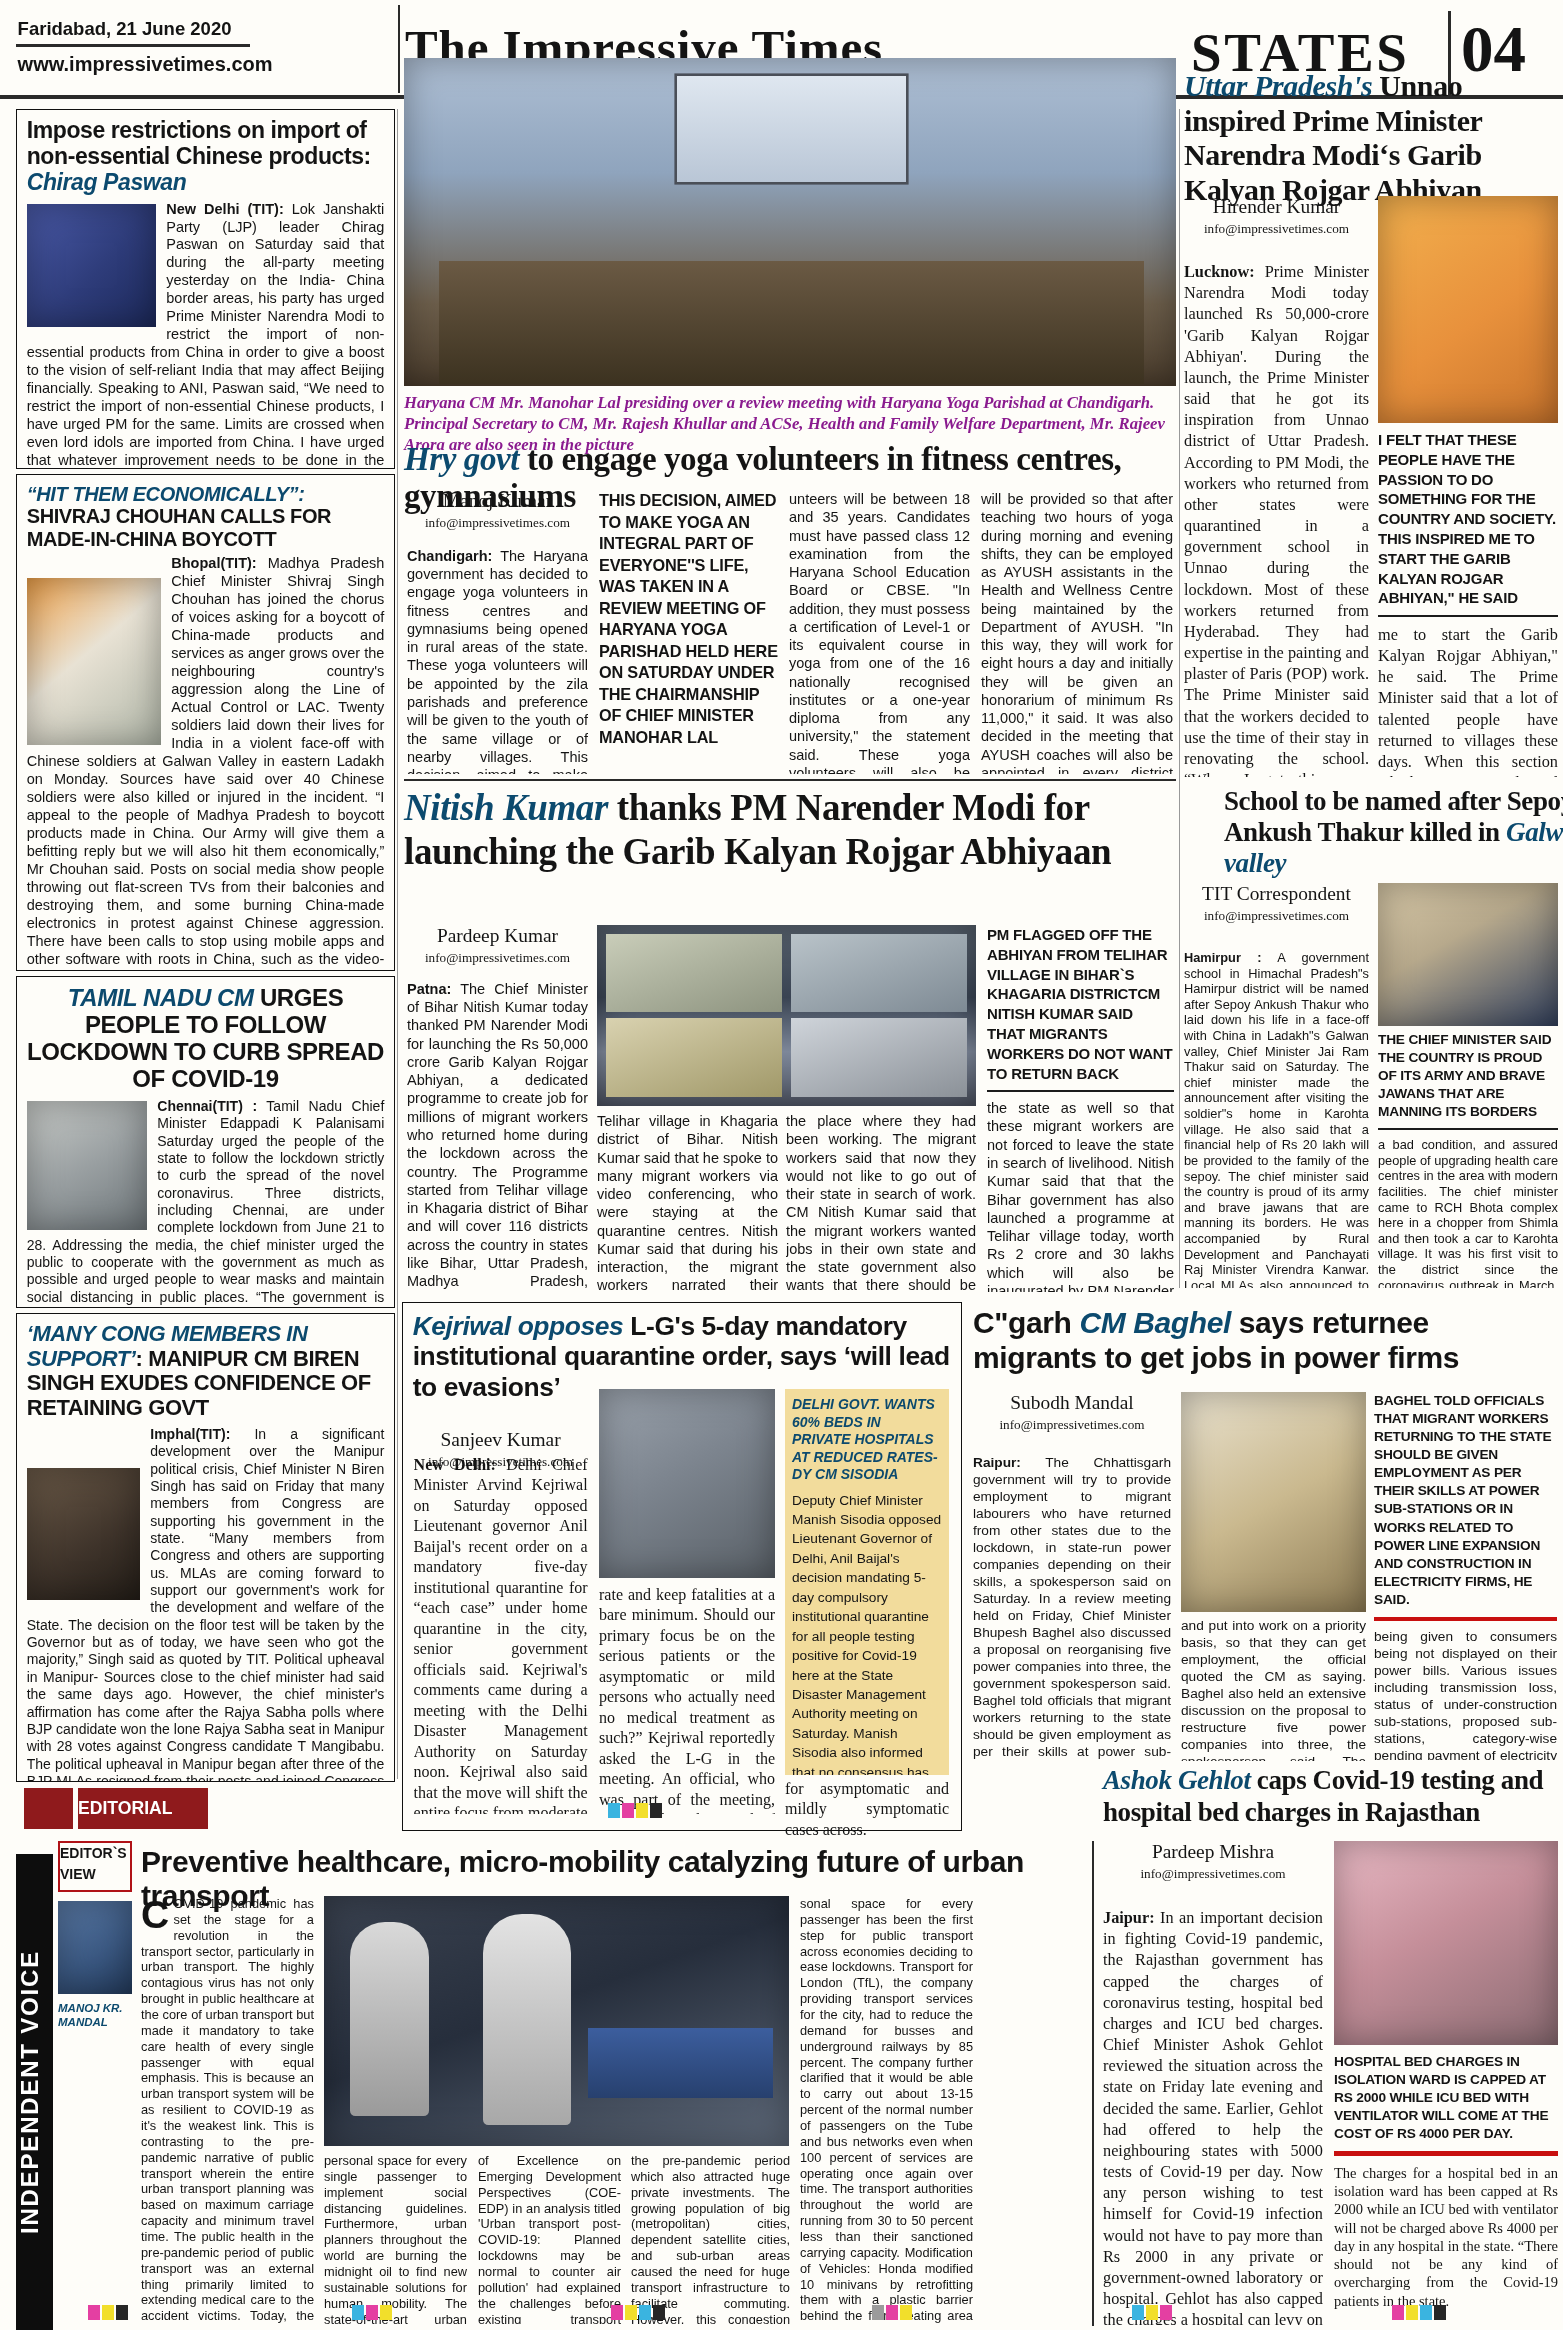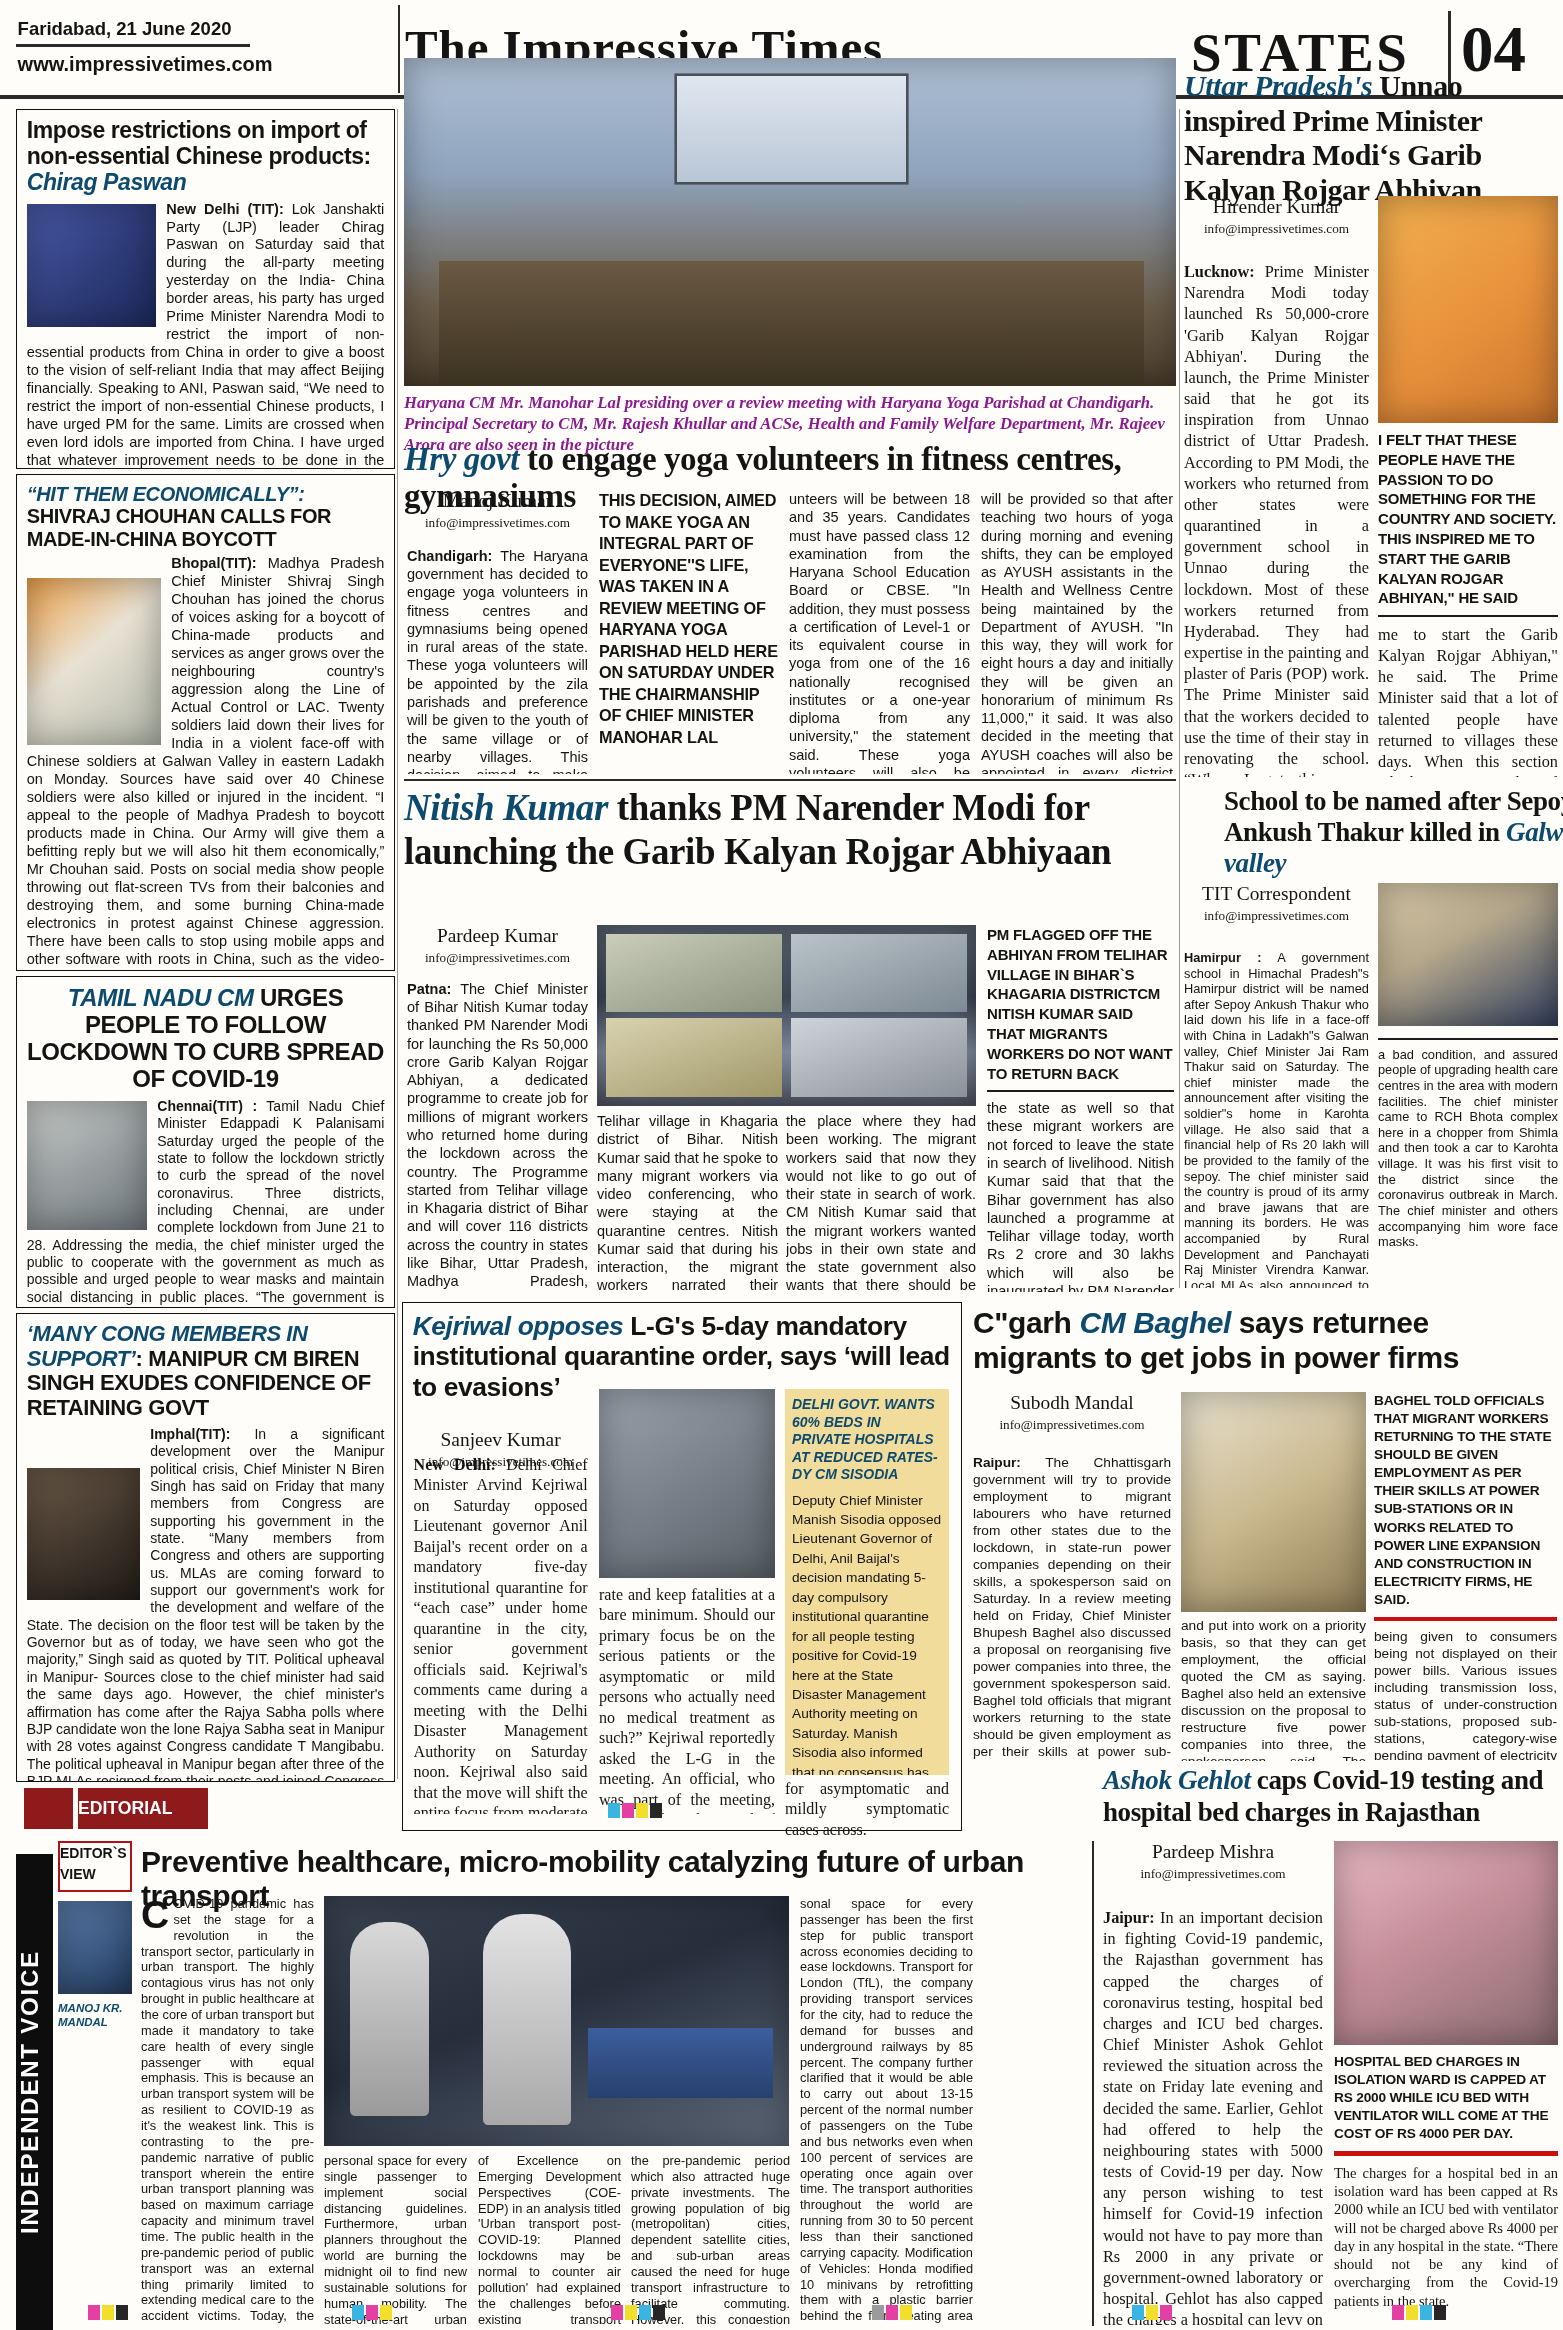--- a/index.html
+++ b/index.html
@@ -183,20 +183,21 @@
   <div class="abs" style="left:1184px;top:883px;width:185px;">
     <div class="byname">TIT Correspondent</div>
     <div class="bymail">info@impressivetimes.com</div>
   </div>
   <div class="abs ovh jt" style="left:1184px;top:950px;width:185px;height:338px;font-size:12.8px;line-height:1.22;">
     <span class="dl">Hamirpur :</span>
     <span>A government school in Himachal Pradesh"s Hamirpur district will be named after Sepoy Ankush Thakur who laid down his life in a face-off with China in Ladakh"s Galwan valley, Chief Minister Jai Ram Thakur said on Saturday. The chief minister made the announcement after visiting the soldier"s home in Karohta village. He also said that a financial help of Rs 20 lakh will be provided to the family of the sepoy. The chief minister said the country is proud of its army and brave jawans that are manning its borders. He was accompanied by Rural Development and Panchayati Raj Minister Virendra Kanwar. Local MLAs also announced to install the jawan"s statue in his village. Thakur said adequate funds will be provided for repairing the path leading to the village crematorium, which is in</span>
   </div>
   <div class="abs ph ph8" style="left:1378px;top:883px;width:180px;height:143px;"></div>
   <div class="abs ovh" style="left:1378px;top:1031px;width:180px;height:257px;">
+    <div class="q ctr" style="font-size:13.7px;">THE CHIEF MINISTER SAID THE COUNTRY IS PROUD OF ITS ARMY AND BRAVE JAWANS THAT ARE MANNING ITS BORDERS</div>
     <div class="thinrule"></div>
     <div class="jt" style="font-size:12.8px;line-height:1.22;">a bad condition, and assured people of upgrading health care centres in the area with modern facilities. The chief minister came to RCH Bhota complex here in a chopper from Shimla and then took a car to Karohta village. It was his first visit to the district since the coronavirus outbreak in March. The chief minister and others accompanying him wore face masks.</div>
   </div>
 
   <div class="abs lbox" style="left:402px;top:1302px;width:560px;height:529px;">
     <div style="font-size:26.4px;font-weight:bold;line-height:1.15;letter-spacing:-0.4px;">
       <span class="red">Kejriwal opposes</span><span> L-G's 5-day mandatory institutional quarantine order, says ‘will lead to evasions’</span>
     </div>
     <div class="abs" style="left:10.6px;top:86px;width:174px;margin-top:40px;">
       <div class="byname">Sanjeev Kumar</div>

